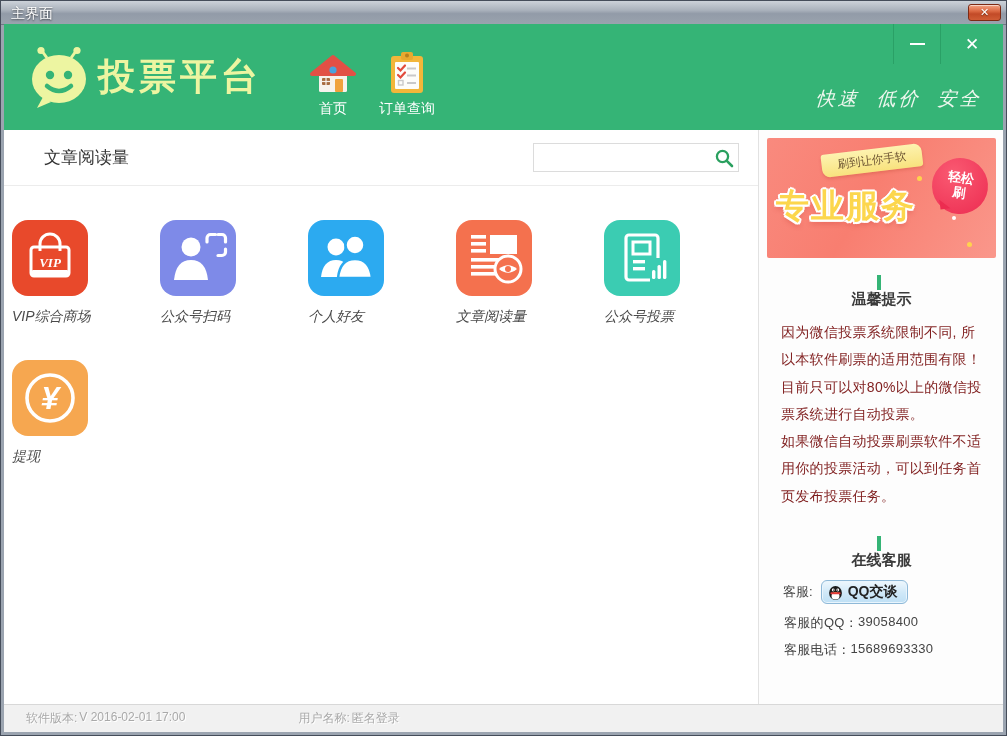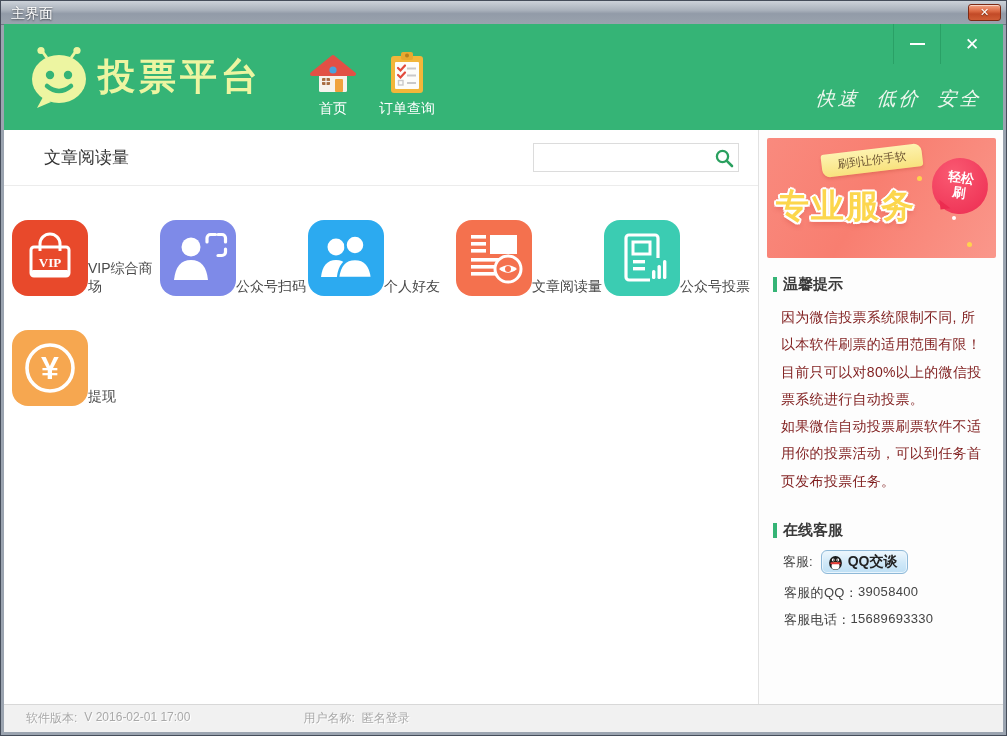--- a/index.html
+++ b/index.html
@@ -42,21 +42,21 @@
   .main{flex:1;display:flex;flex-direction:column;background:#fff;min-width:0;}
   .main-head{height:55px;flex:none;display:flex;align-items:center;padding:0 19px 0 40px;
     border-bottom:1px solid #ececec;}
   .section-title{font-size:17px;color:#333;}
   .search-box{margin-left:auto;width:204px;height:27px;border:1px solid #dcdcdc;position:relative;background:#fff;}
   .search-input{width:100%;height:100%;border:0;outline:none;padding:0 30px 0 8px;font-size:13px;
     box-sizing:border-box;font-family:inherit;}
   .search-btn{position:absolute;right:3px;top:2px;width:23px;height:23px;border:0;background:none;
     padding:0;cursor:pointer;display:flex;align-items:center;justify-content:center;}
   .grid{padding:34px 0 0 8px;display:flex;flex-wrap:wrap;overflow:hidden;}
-  .tile{width:148px;margin-bottom:34px;display:flex;flex-direction:row;align-items:flex-end;cursor:pointer;}
+  .tile{width:148px;margin-bottom:34px;display:flex;flex-direction:column;align-items:flex-start;cursor:pointer;font-style:italic;}
   .tile-icon{width:76px;height:76px;border-radius:16px;display:flex;align-items:center;justify-content:center;}
   .tile-label{margin-top:12px;font-size:14px;color:#4a4a4a;}
   
   .sidebar{width:245px;flex:none;border-left:1px solid #e2e2e2;background:#fdfdfd;
     padding:8px 7px 0 8px;box-sizing:border-box;overflow:hidden;}
   .banner{height:120px;border-radius:2px;position:relative;overflow:hidden;cursor:pointer;
     background:linear-gradient(120deg,#f98a7e 0%,#f87e70 45%,#fa978b 100%);}
   .banner-ribbon{position:absolute;top:11px;left:50%;transform:translateX(-60%) rotate(-7deg);
     background:linear-gradient(#fdf3b0,#f8e27e);color:#6b5332;font-size:11.5px;padding:4px 16px;
     border-radius:3px 8px 3px 8px;white-space:nowrap;box-shadow:0 2px 3px rgba(180,60,40,.25);}
@@ -67,33 +67,33 @@
   .banner-badge{position:absolute;right:8px;top:20px;width:56px;height:56px;border-radius:50%;
     background:radial-gradient(circle at 35% 30%,#fa5a72,#ec2b50);color:#fff;display:flex;
     flex-direction:column;align-items:center;justify-content:center;font-size:13px;font-weight:bold;
     line-height:1.15;transform:rotate(8deg);}
   .banner-badge::after{content:'';position:absolute;left:5px;bottom:-5px;width:0;height:0;
     border:7px solid transparent;border-top-color:#ec2c50;transform:rotate(30deg);}
   .confetti{position:absolute;border-radius:50%;}
   .c1{width:5px;height:5px;background:#ffd34d;left:150px;top:38px;}
   .c2{width:4px;height:4px;background:#ffffff;left:185px;top:78px;}
   .c3{width:5px;height:5px;background:#ffd34d;left:200px;top:104px;}
-  .side-h{display:flex;align-items:center;font-size:15px;font-weight:bold;color:#3a3a3a;margin:17px 6px 10px 6px;}
+  .side-h{display:flex;align-items:center;font-size:15px;font-weight:bold;color:#3a3a3a;margin:17px 6px 10px 6px;flex-direction:column;}
   .side-bar-mark{width:4px;height:15px;background:#35b476;margin-right:6px;flex:none;}
   .tip-p{font-size:14px;color:#7f1d1d;line-height:1.95;margin:0 8px 0 14px;letter-spacing:.3px;}
   .tip-p + .tip-p{}
   .agent-row{display:flex;align-items:center;margin:8px 0 10px 16px;font-size:13px;color:#444;}
   .qq-btn{margin-left:8px;display:inline-flex;align-items:center;gap:4px;padding:2px 10px 2px 5px;
     background:linear-gradient(#eef7fd,#cfe8f8 55%,#bfe0f5);border:1px solid #8fb9d8;border-radius:6px;
     font-size:14px;font-weight:bold;color:#222;cursor:pointer;box-shadow:inset 0 0 0 1px #e9f5fd;}
   .contact-row{margin:9px 0 0 17px;font-size:13px;color:#444;display:flex;letter-spacing:.3px;}
   
   .statusbar{height:27px;flex:none;background:#f1f1f1;border-top:1px solid #d8d8d8;display:flex;
     align-items:center;font-size:12px;color:#a9a9a9;text-shadow:1px 1px 0 #fff;padding-left:22px;}
-  .status-group{display:flex;gap:7px;}
+  .status-group{display:flex;gap:2px;}
   .status-user{margin-left:113px;}
 </style>
 </head>
 <body>
 
 <div class="win-frame">
 
   <div class="titlebar">
     <span class="titlebar-text">主界面</span>
     <div class="os-close">✕</div>

